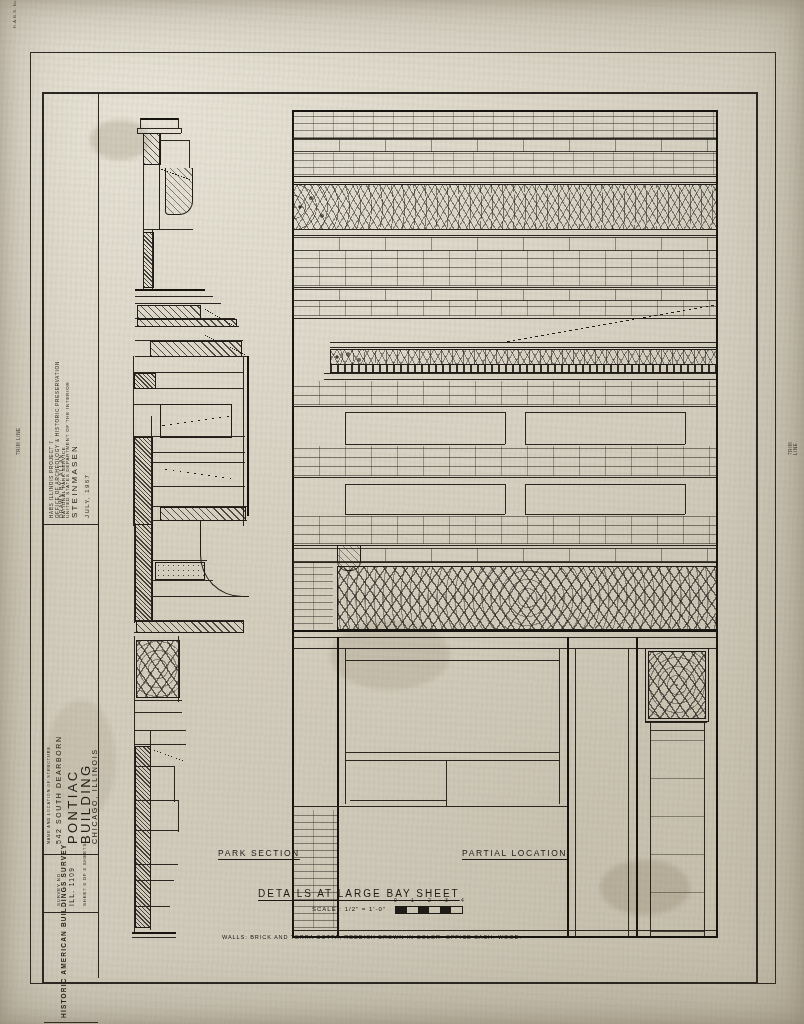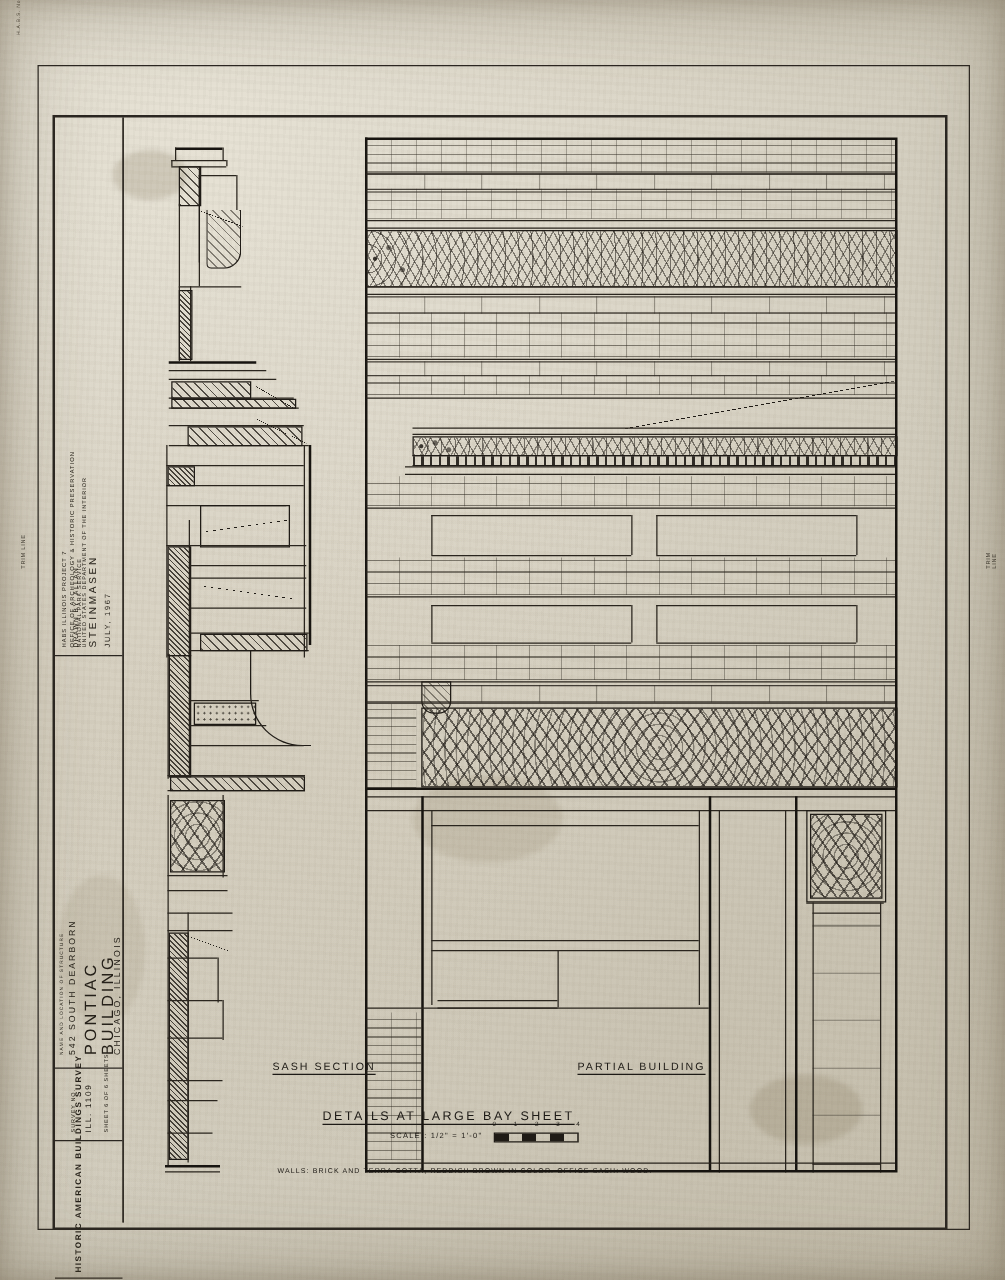--- a/index.html
+++ b/index.html
@@ -382,22 +382,22 @@
     <div class="vl" style="left:650px;top:722px;height:216px;"></div>
     <div class="vl" style="left:704px;top:722px;height:216px;"></div>
     <div class="stone" style="left:650px;top:730px;width:54px;height:200px;
         background-image:repeating-linear-gradient(0deg, rgba(45,40,31,.45) 0 1px, rgba(0,0,0,0) 1px 38px);"></div>
 
     <div class="hl thick" style="left:293px;top:936px;width:423px;"></div>
     <div class="hl" style="left:293px;top:930px;width:423px;"></div>
     <div class="brick fine" style="left:293px;top:810px;width:44px;height:118px;"></div>
   </div>
 
-  <div class="label u" style="left:218px;top:848px;font-size:8.5px;">SASH SECTION</div>
-  <div class="label u" style="left:462px;top:848px;font-size:8.5px;">PARTIAL BUILDING</div>
+  <div class="label u" style="left:218px;top:848px;font-size:8.5px;">PARK SECTION</div>
+  <div class="label u" style="left:462px;top:848px;font-size:8.5px;">PARTIAL LOCATION</div>
   <div class="label u" style="left:258px;top:888px;font-size:10px;letter-spacing:2px;">DETAILS AT LARGE BAY SHEET</div>
 
   <div class="label" style="left:312px;top:906px;font-size:6px;letter-spacing:1px;">SCALE : 1/2" = 1'-0"</div>
   <div class="scalebar" style="left:395px;top:906px;width:66px;"></div>
   <div class="label" style="left:394px;top:897px;font-size:5px;letter-spacing:0;">0</div>
   <div class="label" style="left:411px;top:897px;font-size:5px;letter-spacing:0;">1</div>
   <div class="label" style="left:428px;top:897px;font-size:5px;letter-spacing:0;">2</div>
   <div class="label" style="left:445px;top:897px;font-size:5px;letter-spacing:0;">3</div>
   <div class="label" style="left:461px;top:897px;font-size:5px;letter-spacing:0;">4</div>
 

